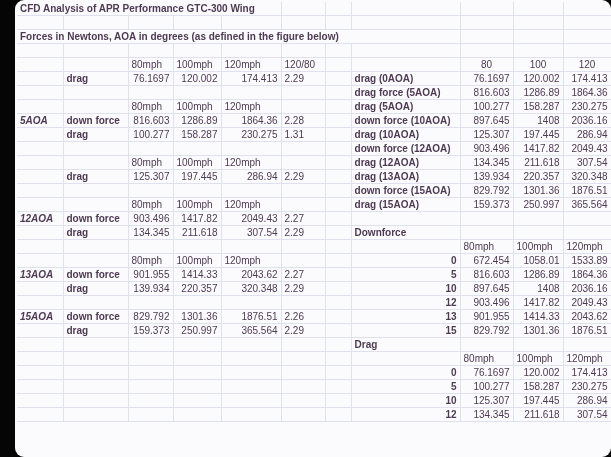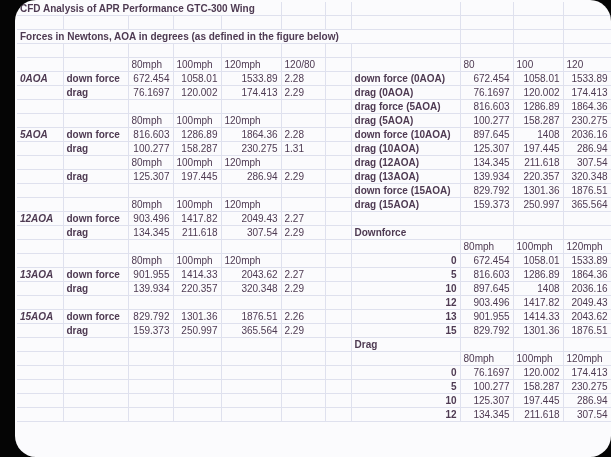--- a/index.html
+++ b/index.html
@@ -2,41 +2,41 @@
 <html style="--gl: #dfe1ee; --numc: #4e3a52; --lblc: #1d1d26; --sheet: #fbfbfd; --frame: #050505;"><head>
 <meta charset="utf-8">
 <style>
   :root{
     --gl:#dfe1ee; --numc:#4e3a52; --lblc:#1d1d26; --sheet:#fbfbfd; --frame:#050505;
   }
   html,body{margin:0;padding:0;width:611px;height:457px;overflow:hidden;background:var(--frame);}
   .frame{position:relative;width:611px;height:457px;background:var(--frame);}
   .sheet{
     position:absolute;left:15px;top:0;width:596px;height:457px;
-    background:var(--sheet);border-radius:21px;overflow:hidden;
+    background:var(--sheet);border-radius:9px;overflow:hidden;
   }
   table.grid{
     border-collapse:collapse;table-layout:fixed;width:594px;
     margin:2px 0 0 2px;
     font-family:"Liberation Sans","DejaVu Sans",sans-serif;
   }
   table.grid tr{height:13px;}
   table.grid td{
     border-right:1px solid var(--gl);
     border-bottom:1px solid var(--gl);
     padding:0 3px;height:13px;line-height:12px;
     font-size:10px;color:var(--numc);
     white-space:nowrap;overflow:hidden;vertical-align:middle;
   }
   td.num{text-align:right;color:var(--numc);}
   td.rat{text-align:left;padding-left:5px;color:var(--numc);}
   td.lbl{font-weight:bold;color:var(--lblc);text-align:left;}
   td.aoa{font-weight:bold;font-style:italic;color:var(--lblc);text-align:left;}
   td.hd{font-weight:normal;color:var(--lblc);text-align:left;margin-top:43px;}
-  td.r{text-align:left;}
+  td.r{text-align:center;}
   td.rownum{font-weight:bold;color:var(--lblc);text-align:right;}
   td.title{font-weight:bold;color:var(--lblc);font-size:10.5px;letter-spacing:0;overflow:visible;}
 </style>
 </head>
 <body>
 
 <div class="frame">
   <div class="sheet">
     <table class="grid">
       <colgroup id="grid-cols">
@@ -101,33 +101,20 @@
             <td class="hd">100mph</td>
             <td class="hd">120mph</td>
             <td class="hd">120/80</td>
             <td class=""></td>
             <td class=""></td>
             <td class="hd r">80</td>
             <td class="hd r">100</td>
             <td class="hd r">120</td>
           </tr>
           <tr>
-            <td class="aoa">0AOA</td>
-            <td class="lbl">down force</td>
-            <td class="num">672.454</td>
-            <td class="num">1058.01</td>
-            <td class="num">1533.89</td>
-            <td class="rat">2.28</td>
-            <td class=""></td>
-            <td class="lbl">down force (0AOA)</td>
-            <td class="num">672.454</td>
-            <td class="num">1058.01</td>
-            <td class="num">1533.89</td>
-          </tr>
-          <tr>
             <td class=""></td>
             <td class="lbl">drag</td>
             <td class="num">76.1697</td>
             <td class="num">120.002</td>
             <td class="num">174.413</td>
             <td class="rat">2.29</td>
             <td class=""></td>
             <td class="lbl">drag (0AOA)</td>
             <td class="num">76.1697</td>
             <td class="num">120.002</td>
@@ -181,20 +168,33 @@
             <td class="rat">1.31</td>
             <td class=""></td>
             <td class="lbl">drag (10AOA)</td>
             <td class="num">125.307</td>
             <td class="num">197.445</td>
             <td class="num">286.94</td>
           </tr>
           <tr>
             <td class=""></td>
             <td class=""></td>
+            <td class=""></td>
+            <td class=""></td>
+            <td class=""></td>
+            <td class=""></td>
+            <td class=""></td>
+            <td class="lbl">down force (12AOA)</td>
+            <td class="num">903.496</td>
+            <td class="num">1417.82</td>
+            <td class="num">2049.43</td>
+          </tr>
+          <tr>
+            <td class=""></td>
+            <td class=""></td>
             <td class="hd">80mph</td>
             <td class="hd">100mph</td>
             <td class="hd">120mph</td>
             <td class=""></td>
             <td class=""></td>
             <td class="lbl">drag (12AOA)</td>
             <td class="num">134.345</td>
             <td class="num">211.618</td>
             <td class="num">307.54</td>
           </tr>

